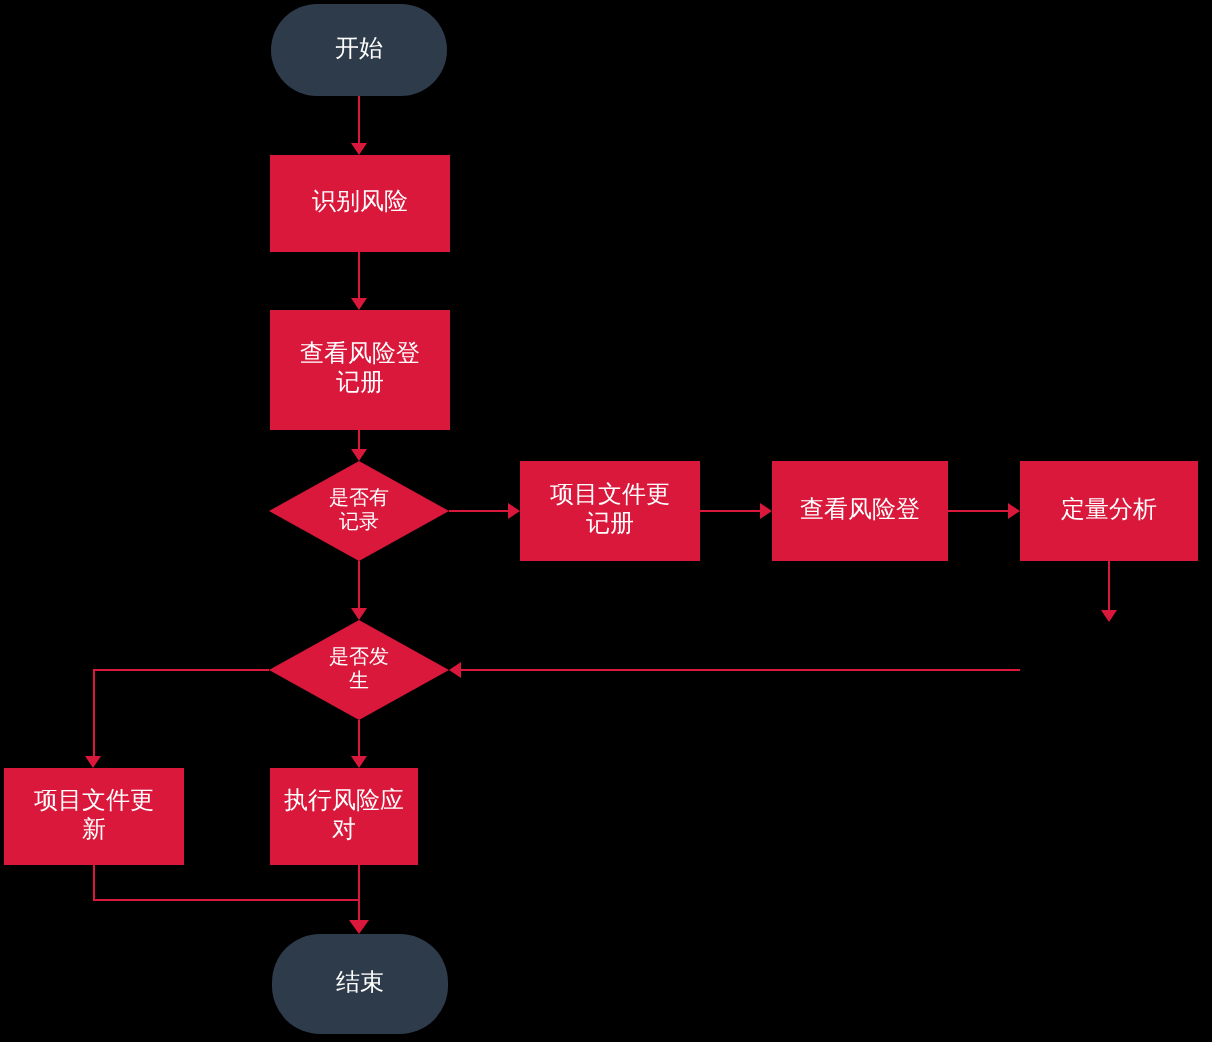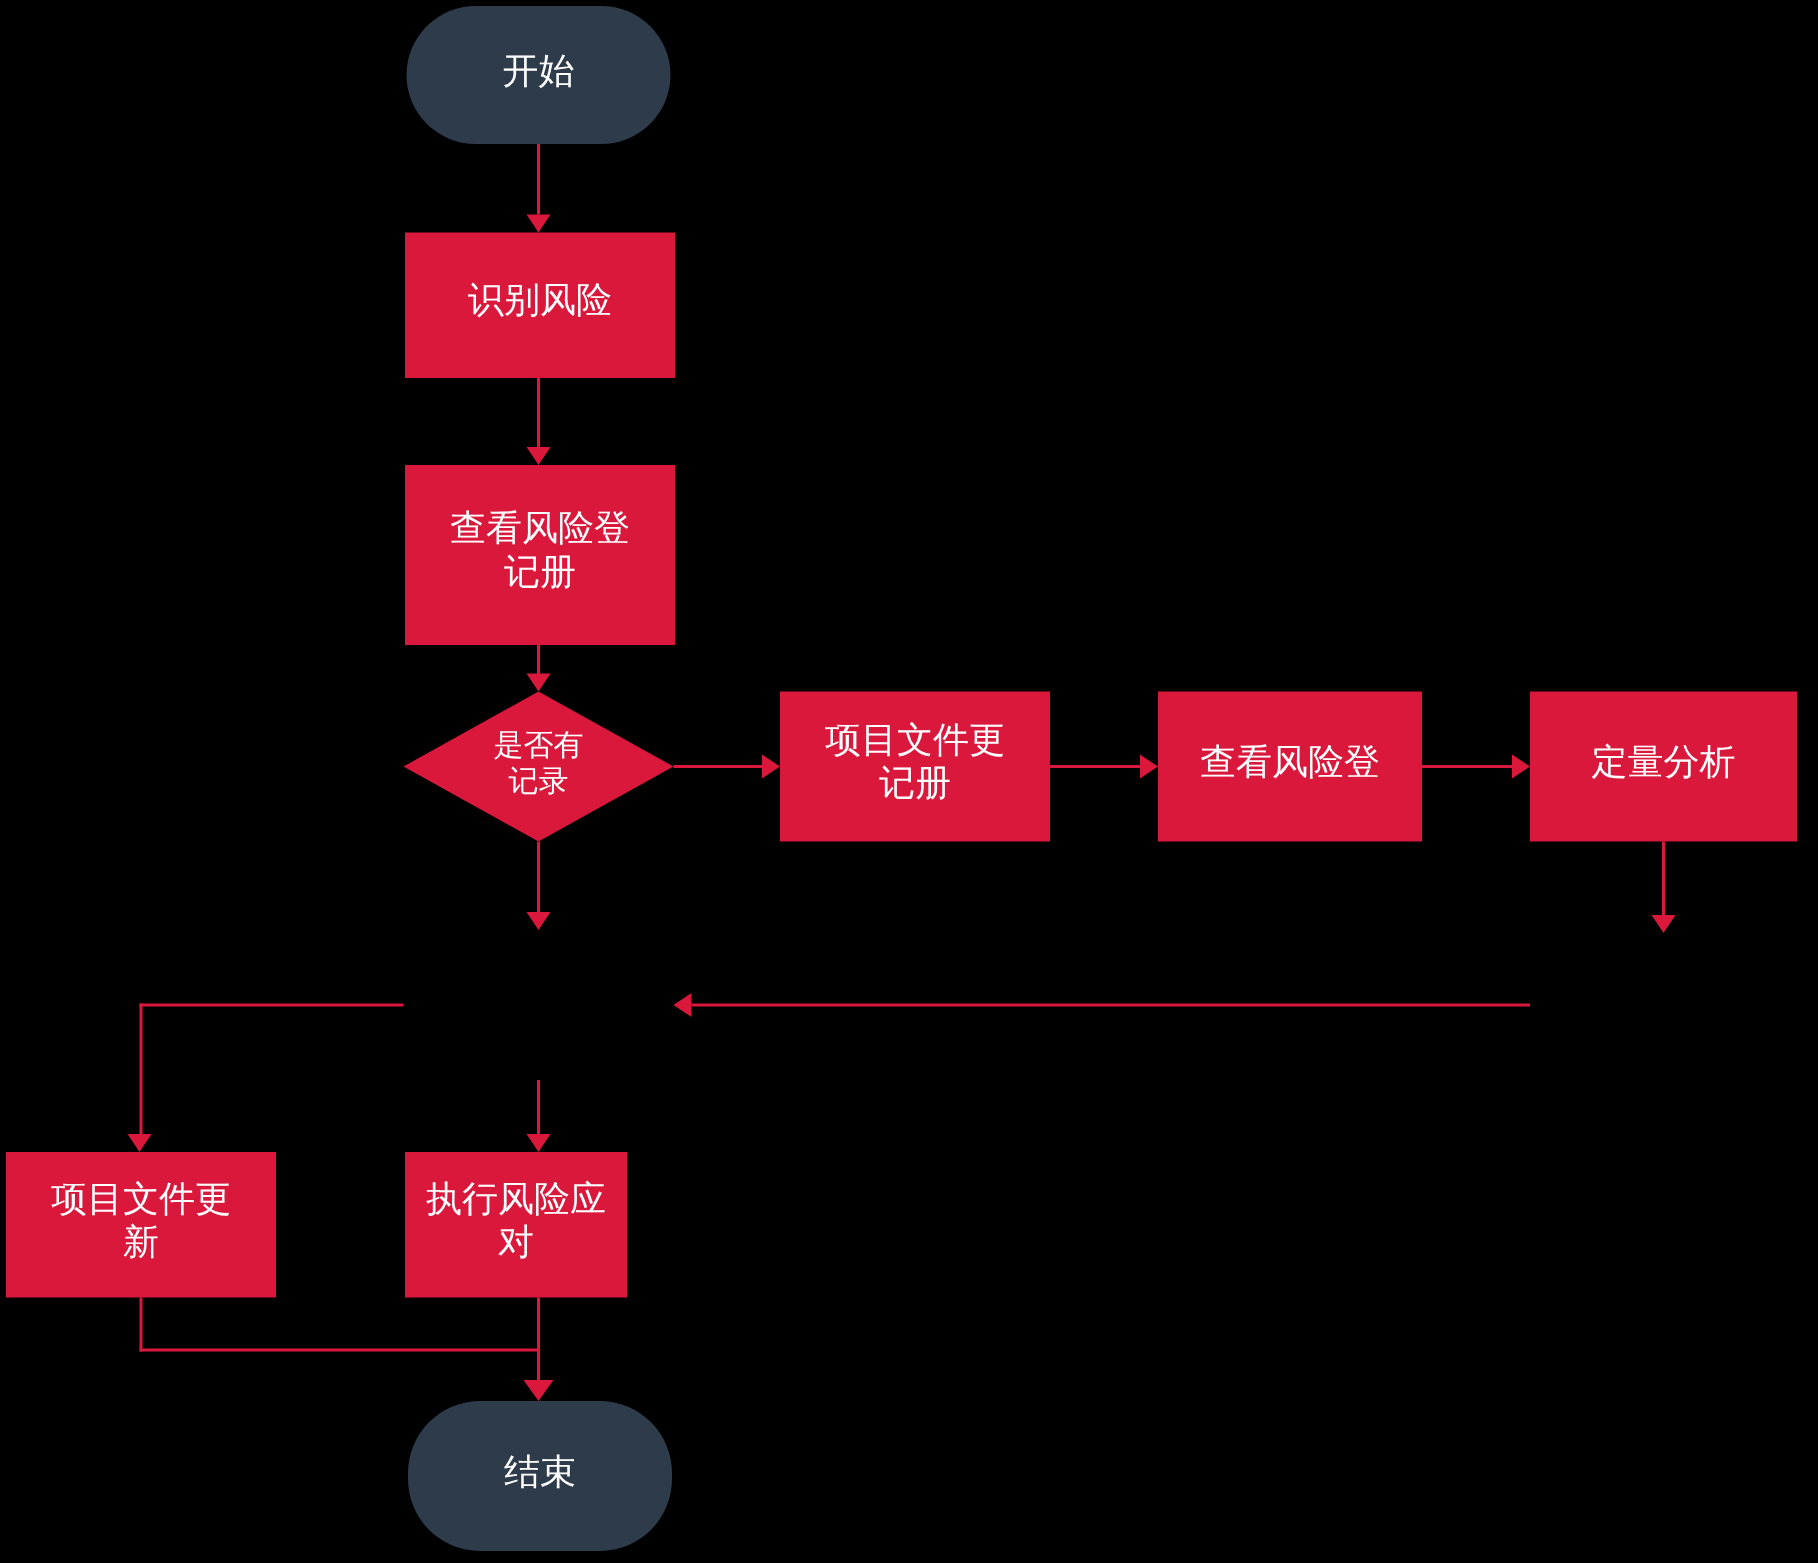--- a/index.html
+++ b/index.html
@@ -121,20 +121,24 @@
 
   <div class="node rect" style="left:772px;top:461px;width:176px;height:100px">
     <span class="lbl">查看风险登</span>
   </div>
 
   <div class="node rect" style="left:1020px;top:461px;width:178px;height:100px">
     <span class="lbl">定量分析</span>
   </div>
 
 
+  <div class="node diamond" style="left:269px;top:620px;width:180px;height:100px">
+    <span class="lbl">是否发
+生</span>
+  </div>
 
   <div class="node rect" style="left:4px;top:768px;width:180px;height:97px">
     <span class="lbl">项目文件更
 新</span>
   </div>
 
   <div class="node rect" style="left:270px;top:768px;width:148px;height:97px">
     <span class="lbl">执行风险应
 对</span>
   </div>

